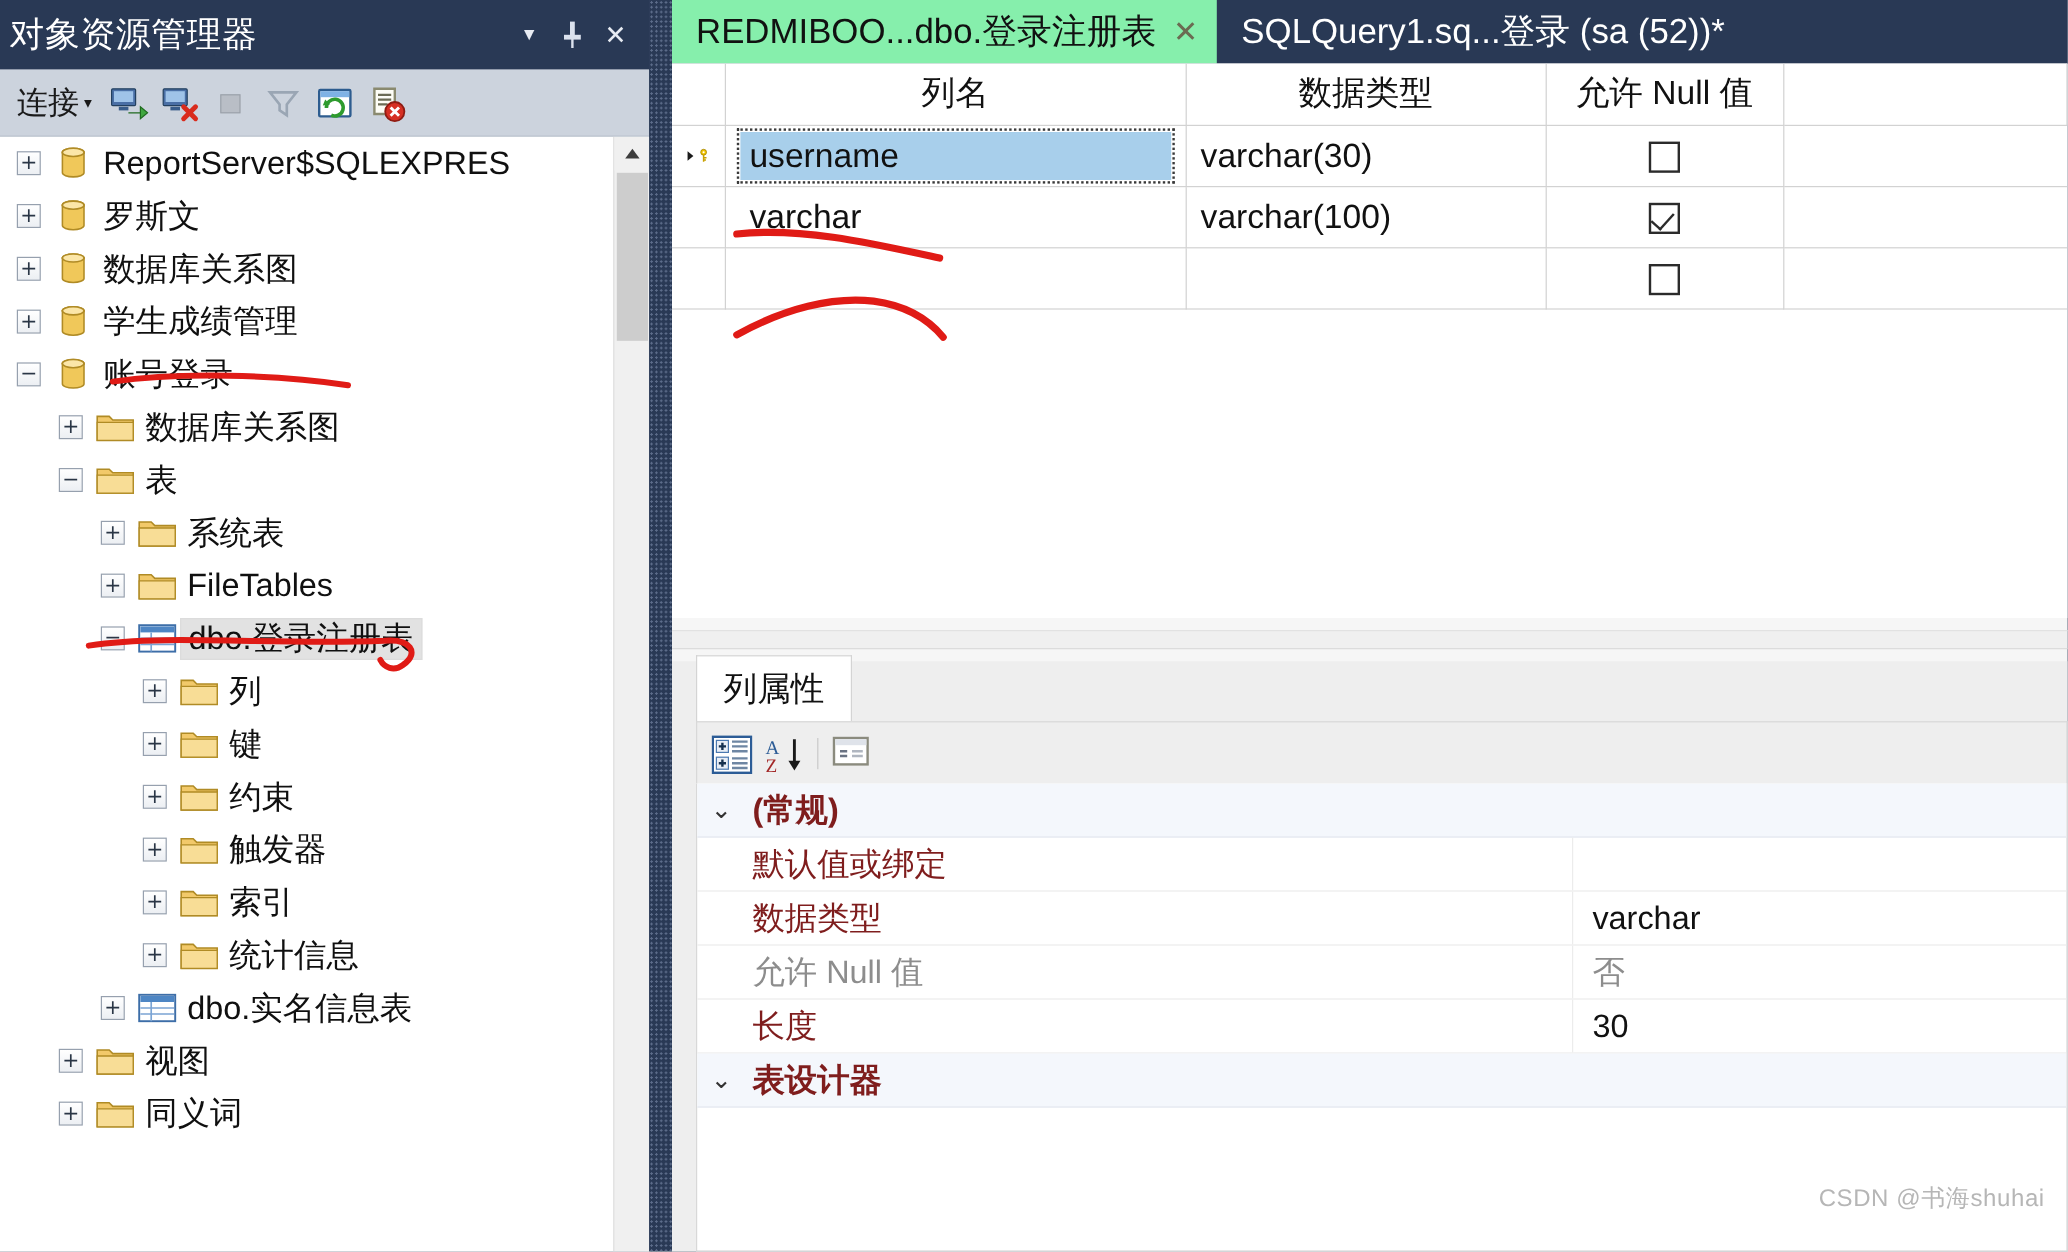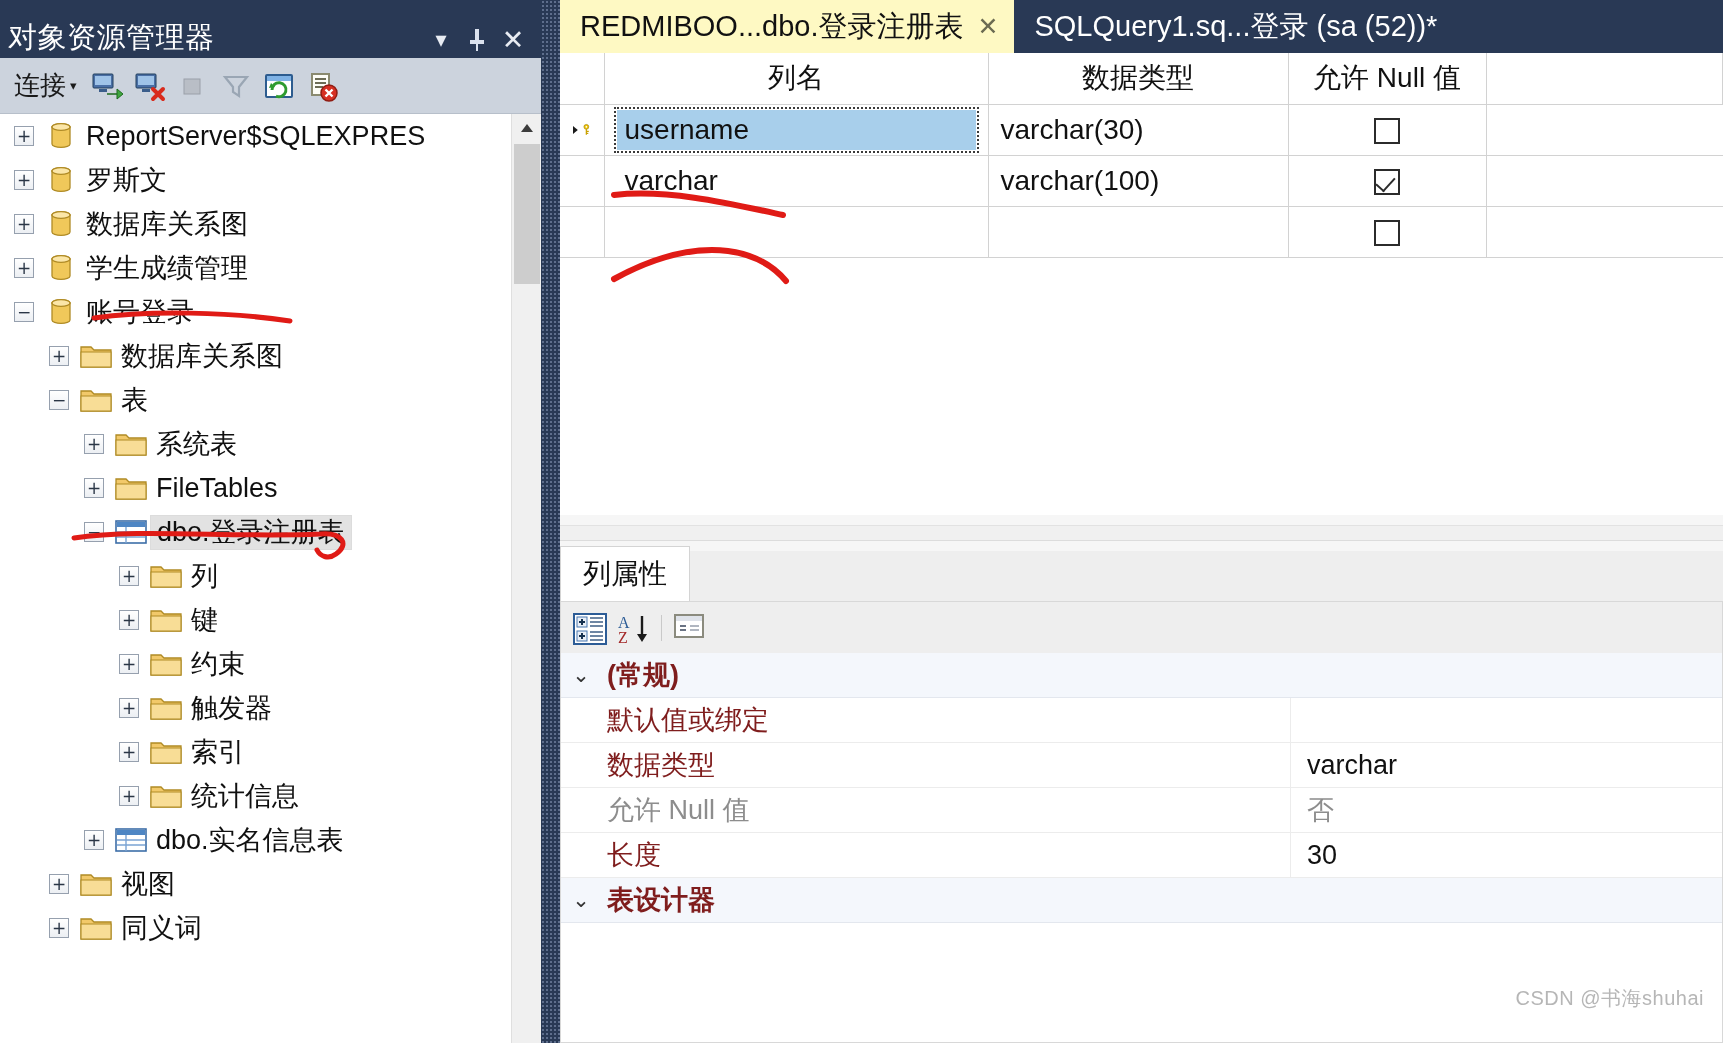--- a/index.html
+++ b/index.html
@@ -12,22 +12,23 @@
   #app { position: relative; width: 1723px; height: 1043px; background: #293955; }
 
   
   #oe-panel {
     position: absolute; left: 0; top: 0; width: 541px; height: 1043px;
     background: #ccd3dd;
     display: flex; flex-direction: column;
   }
   #oe-titlebar {
     height: 58px; background: #293955;
-    display: flex; align-items: flex-end; padding: 0 10px 0 8px;
+    display: flex; align-items: center; padding: 0 10px 0 8px;
     flex: 0 0 auto;
+    font-family: Liberation Mono, monospace;
   }
   #oe-title {
     color: #ffffff; font-size: 29px; letter-spacing: .5px; white-space: nowrap;
     flex: 1 1 auto;
   }
   .tb-btn {
     color: #e8ecf3; font-size: 22px; width: 36px; height: 36px;
     display: flex; align-items: center; justify-content: center;
     cursor: default; flex: 0 0 auto;
   }
@@ -98,21 +99,21 @@
     background: #293955; display: flex; flex-direction: column;
   }
   #tabstrip {
     height: 53px; flex: 0 0 auto; background: #293955;
     display: flex; align-items: flex-end; padding-left: 0px;
   }
   .tab {
     height: 53px; display: flex; align-items: center; gap: 14px;
     padding: 0 16px 0 20px; font-size: 29px; white-space: nowrap;
   }
-  .tab.active { background: #fef9c3; color: #111111; }
+  .tab.active { background: #86efac; color: #111111; }
   .tab.inactive { color: #ffffff; }
   .tab .tab-close { font-size: 25px; color: #6b6b52; }
 
   #designer-wrap {
     flex: 1 1 auto; background: #f6f6f6; position: relative;
     display: flex; flex-direction: column; gap: 10px;
   }
   #grid-area { background: #ffffff; height: 462px; position: relative; overflow: hidden; }
 
   table.dgrid { border-collapse: collapse; width: 100%; table-layout: fixed; }
@@ -141,20 +142,21 @@
     width: 9px; height: 16px; border: solid #2b2b2b;
     border-width: 0 2px 2px 0; transform: rotate(42deg);
   }
   .rowmark { display: flex; align-items: center; justify-content: center; gap: 2px; }
 
   #h-splitter { height: 16px; background: #f0f0f0; border-top: 1px solid #e2e2e2;
                 border-bottom: 1px solid #dcdcdc; flex: 0 0 auto; }
 
   #props {
     flex: 1 1 auto; background: #eeeeee; display: flex; flex-direction: column;
+    padding-left: 20px;
   }
   #props-tabrow { height: 50px; display: flex; align-items: flex-end; flex: 0 0 auto; }
   #props-tab {
     background: #ffffff; border: 1px solid #d4d4d4; border-bottom: none;
     padding: 8px 22px 8px 22px; font-size: 28px; color: #111;
   }
   #props-toolbar {
     height: 52px; background: #eeeeee; border: 1px solid #d8d8d8; border-bottom: none;
     display: flex; align-items: center; gap: 10px; padding: 0 12px; flex: 0 0 auto;
   }

